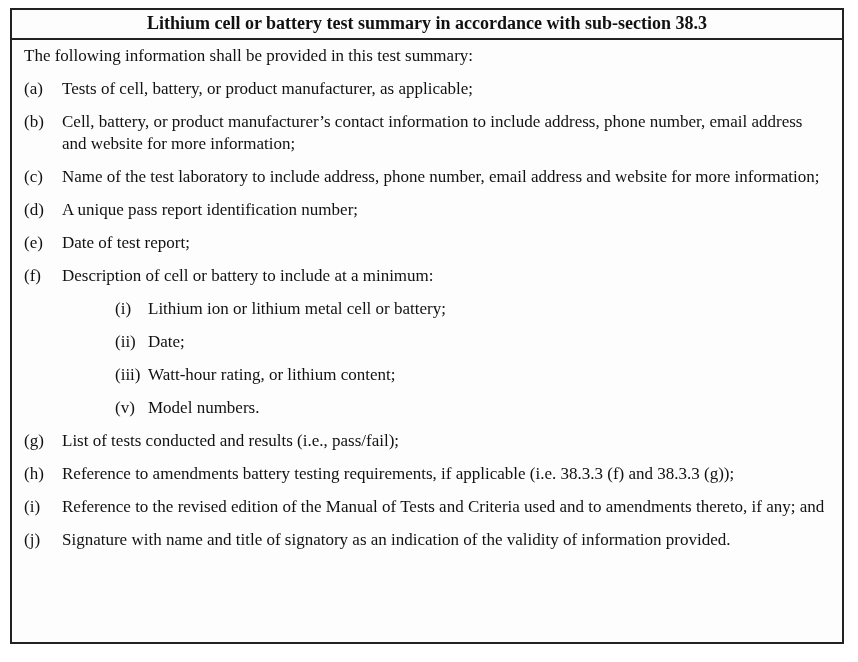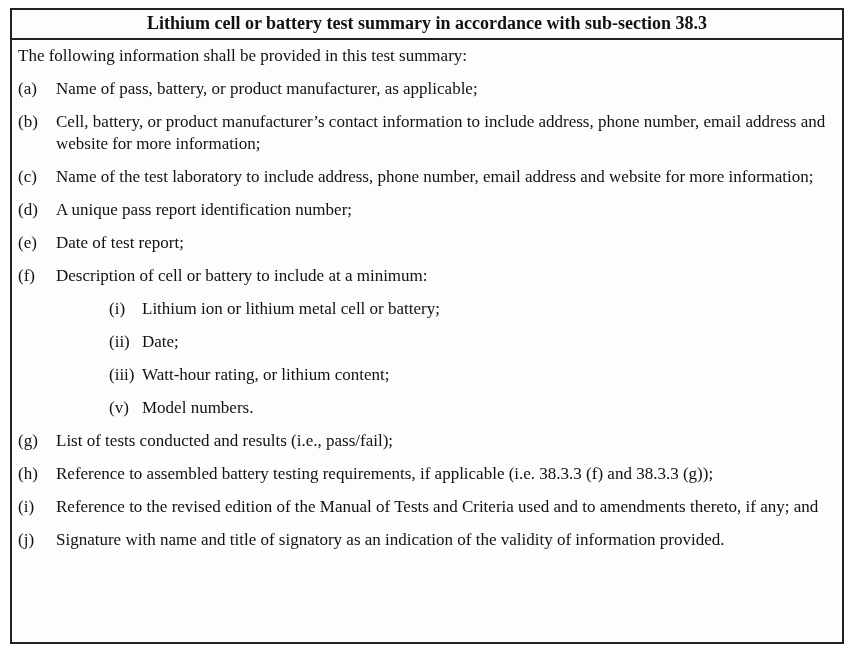--- a/index.html
+++ b/index.html
@@ -28,21 +28,21 @@
   }
   .doc-title {
     text-align: center;
     font-weight: bold;
     font-size: 18px;
     line-height: 21px;
     padding: 3px 8px 4px 8px;
     border-bottom: 2px solid #222222;
   }
   .doc-body {
-    padding: 5px 14px 8px 6px;
+    padding: 5px 14px 8px 12px;
     font-size: 17px;
     line-height: 22px;
   }
   .intro {
     margin: 0 0 11px 0;
   }
   .item {
     display: grid;
     grid-template-columns: 38px 1fr;
     margin: 0 0 11px 0;
@@ -70,21 +70,21 @@
 <div class="page">
   <div class="doc-box">
     <div class="doc-title">
       <div>Lithium cell or battery test summary in accordance with sub-section 38.3</div>
     </div>
     <div class="doc-body">
       <p class="intro">The following information shall be provided in this test summary:</p>
       <div id="items-container">
           <div class="item">
             <span class="item-label">(a)</span>
-            <span class="item-text">Name of pass, battery, or product manufacturer, as applicable;</span>
+            <span class="item-text">Tests of cell, battery, or product manufacturer, as applicable;</span>
           </div>
           <div class="item">
             <span class="item-label">(b)</span>
             <span class="item-text">Cell, battery, or product manufacturer’s contact information to include address, phone number, email address and website for more information;</span>
           </div>
           <div class="item">
             <span class="item-label">(c)</span>
             <span class="item-text">Name of the test laboratory to include address, phone number, email address and website for more information;</span>
           </div>
           <div class="item">
@@ -115,21 +115,21 @@
                   <span class="subitem-text">Model numbers.</span>
                 </div>
               </div></span>
           </div>
           <div class="item">
             <span class="item-label">(g)</span>
             <span class="item-text">List of tests conducted and results (i.e., pass/fail);</span>
           </div>
           <div class="item">
             <span class="item-label">(h)</span>
-            <span class="item-text">Reference to assembled battery testing requirements, if applicable (i.e. 38.3.3 (f) and 38.3.3 (g));</span>
+            <span class="item-text">Reference to amendments battery testing requirements, if applicable (i.e. 38.3.3 (f) and 38.3.3 (g));</span>
           </div>
           <div class="item">
             <span class="item-label">(i)</span>
             <span class="item-text">Reference to the revised edition of the Manual of Tests and Criteria used and to amendments thereto, if any; and</span>
           </div>
           <div class="item">
             <span class="item-label">(j)</span>
             <span class="item-text">Signature with name and title of signatory as an indication of the validity of information provided.</span>
           </div>
         </div>

